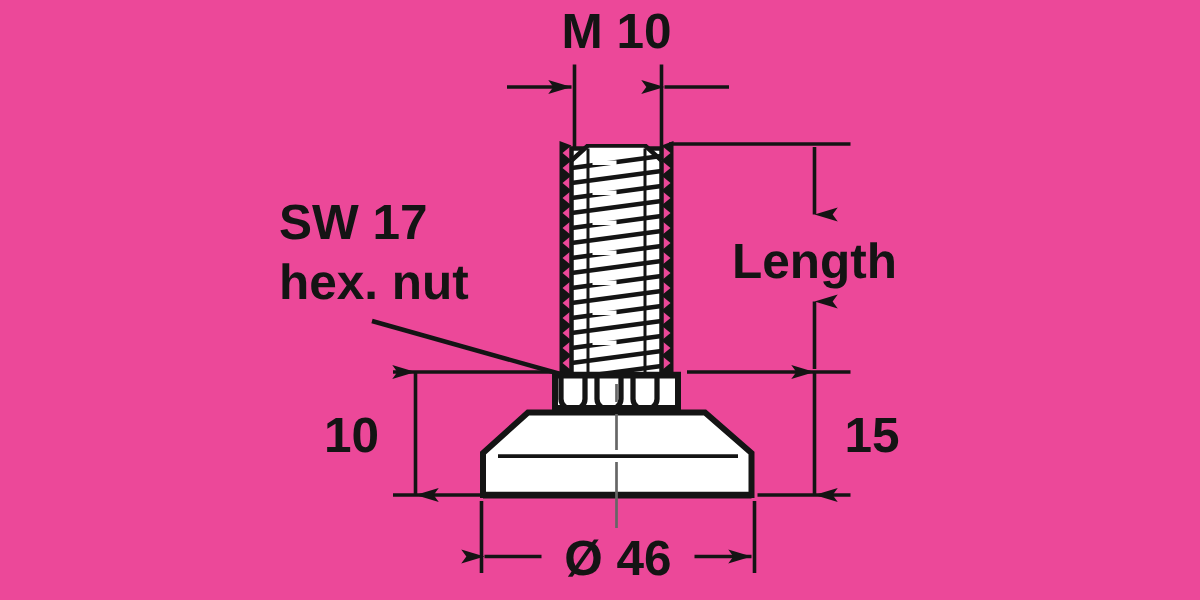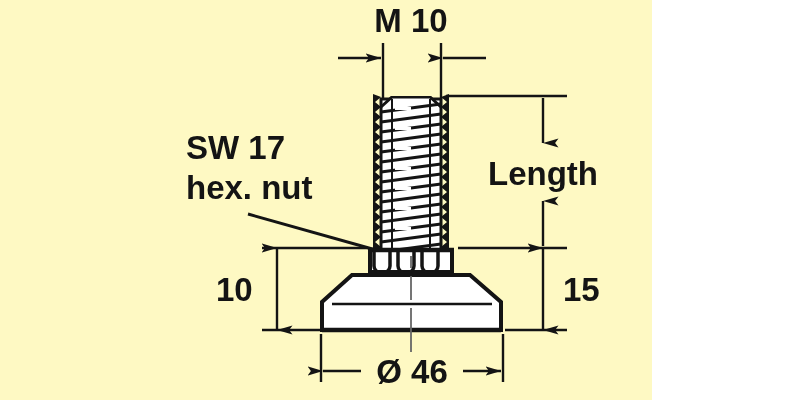--- a/index.html
+++ b/index.html
@@ -5,23 +5,23 @@
   html, body {
     margin: 0;
     padding: 0;
     background: #ffffff;
   }
   body {
     font-family: "Liberation Sans", sans-serif;
   }
   #drawing-root {
     position: relative;
-    width: 652px;
+    width: 800px;
     height: 400px;
-    background: #fef9c3;
+    background: #ec4899;
     overflow: hidden;
     text-decoration: underline;
   }
   #drawing-svg {
     position: absolute;
     left: 0;
     top: 0;
     width: 800px;
     height: 400px;
   }

